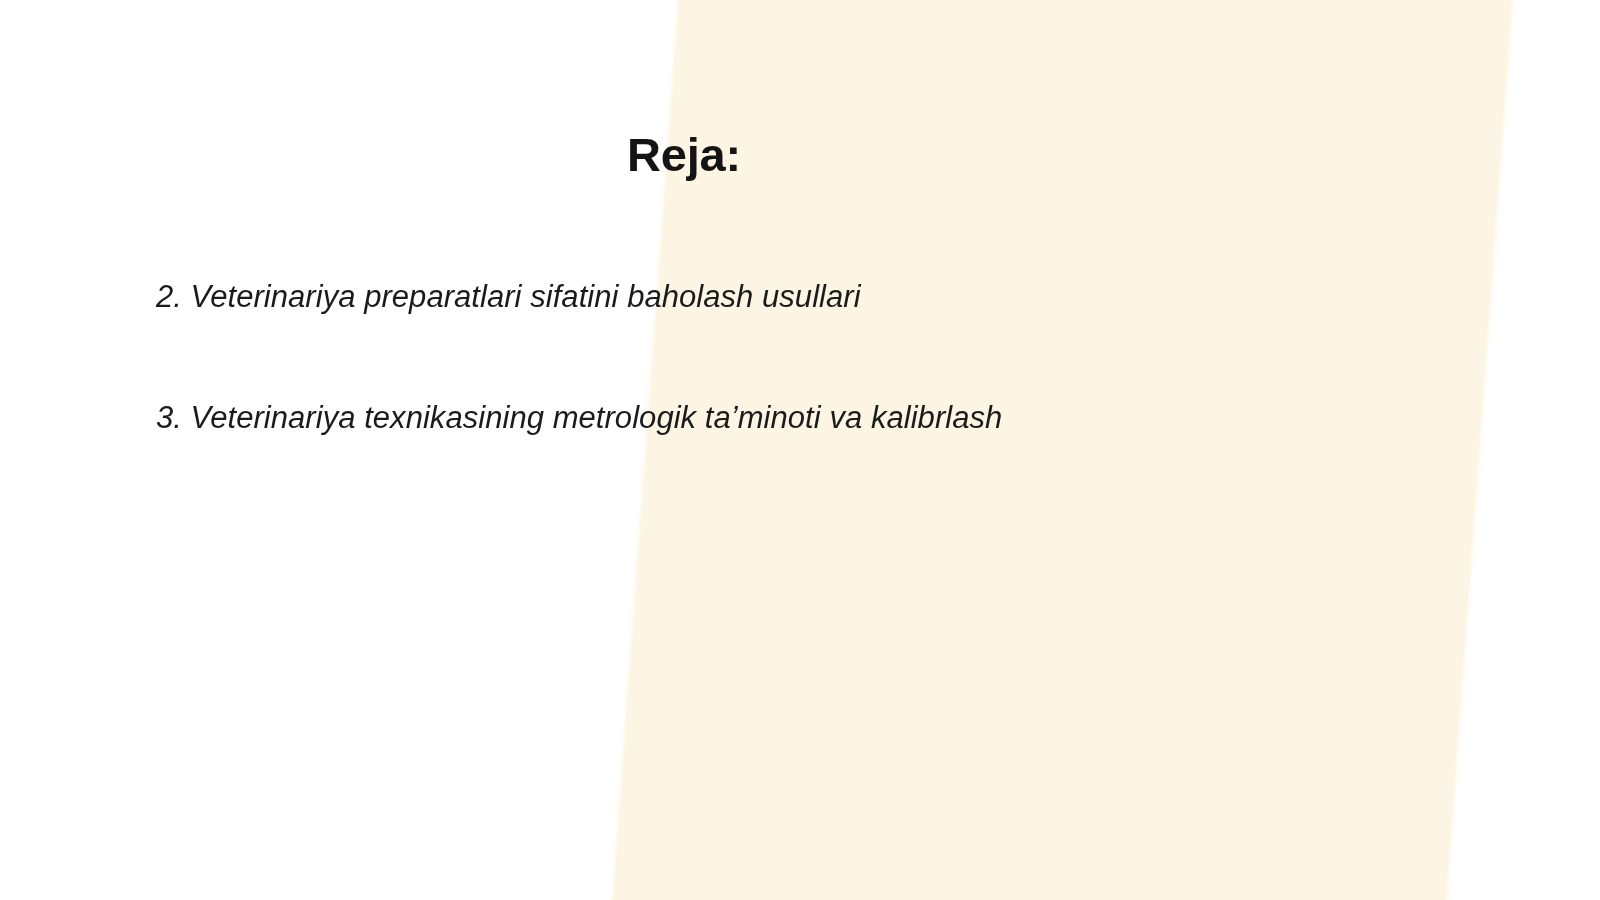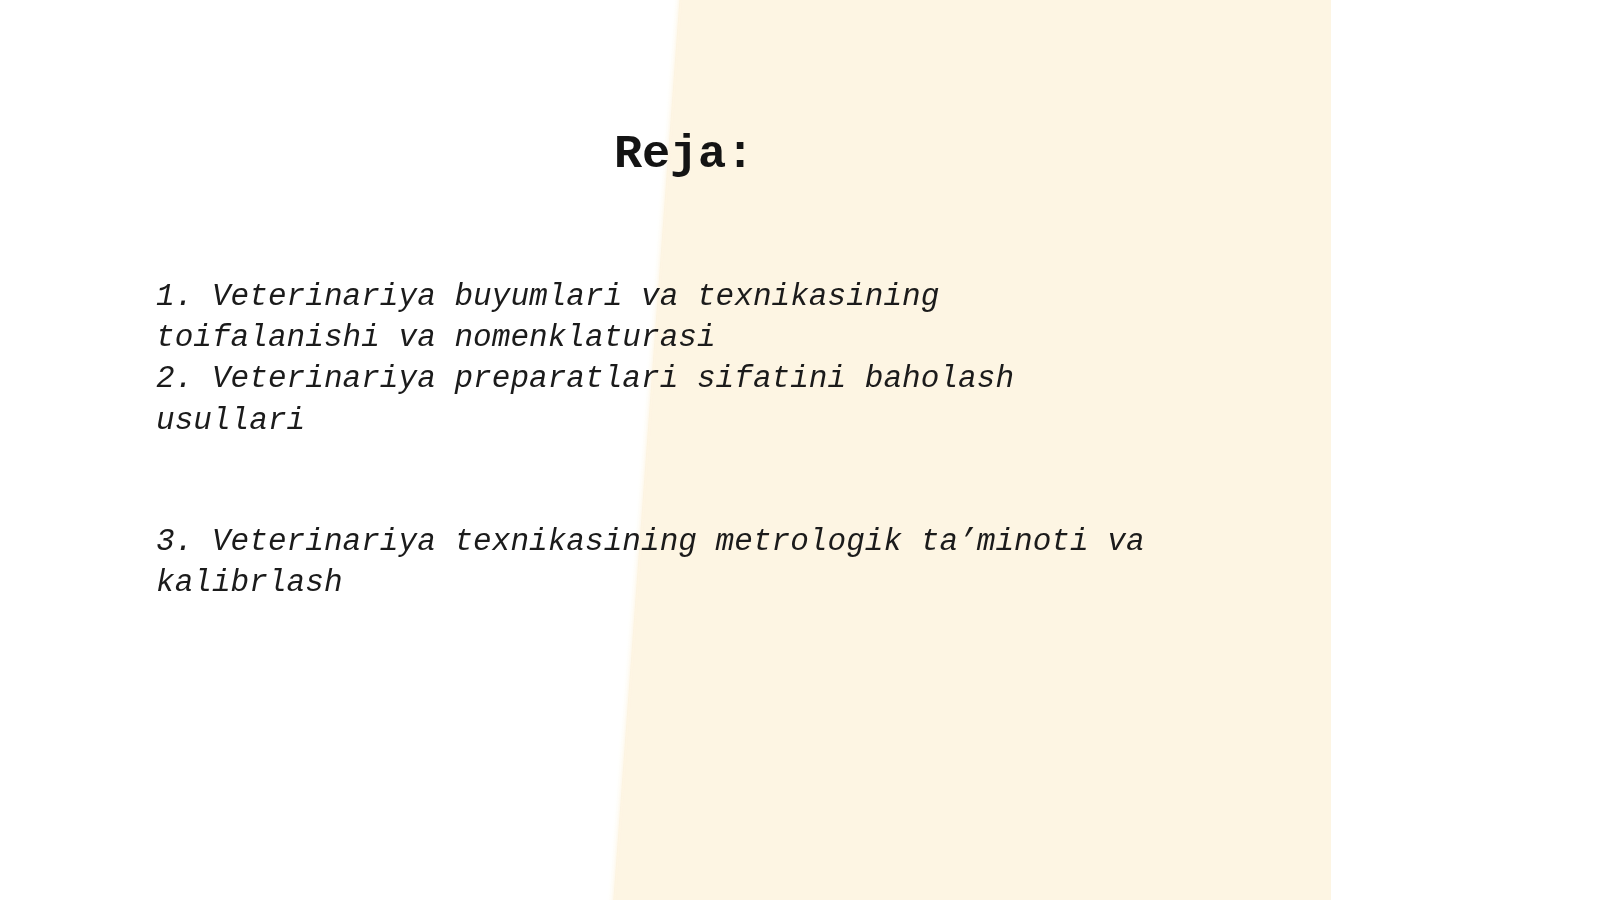--- a/index.html
+++ b/index.html
@@ -4,25 +4,25 @@
 <title>Reja</title>
 <style>
   html, body {
     margin: 0;
     padding: 0;
     background: #ffffff;
   }
 
   #slide {
     position: relative;
-    width: 1331px;
+    width: 1600px;
     height: 900px;
     background: #ffffff;
     overflow: hidden;
-    font-family: Liberation Mono, monospace;
+    font-family: Liberation Sans, sans-serif;
     -webkit-font-smoothing: antialiased;
   }
 
   
   .deco-layer {
     position: absolute;
     inset: 0;
     pointer-events: none;
   }
 
@@ -100,19 +100,18 @@
 
   <div class="deco-layer">
     <div class="deco-panel"></div>
   </div>
 
   <div class="content">
 
     <div class="slide-title">Reja:</div>
 
     <ul class="plan-list">
-      <li class="plan-item">1. Veterinariya buyumlari va texnikasining toifalanishi va nomenklaturasi</li>
       <li class="plan-item gap-small">2. Veterinariya preparatlari sifatini baholash usullari</li>
       <li class="plan-item gap-large">3. Veterinariya texnikasining metrologik ta’minoti va kalibrlash</li>
     </ul>
 
   </div>
 </div>
 
 </body></html>

